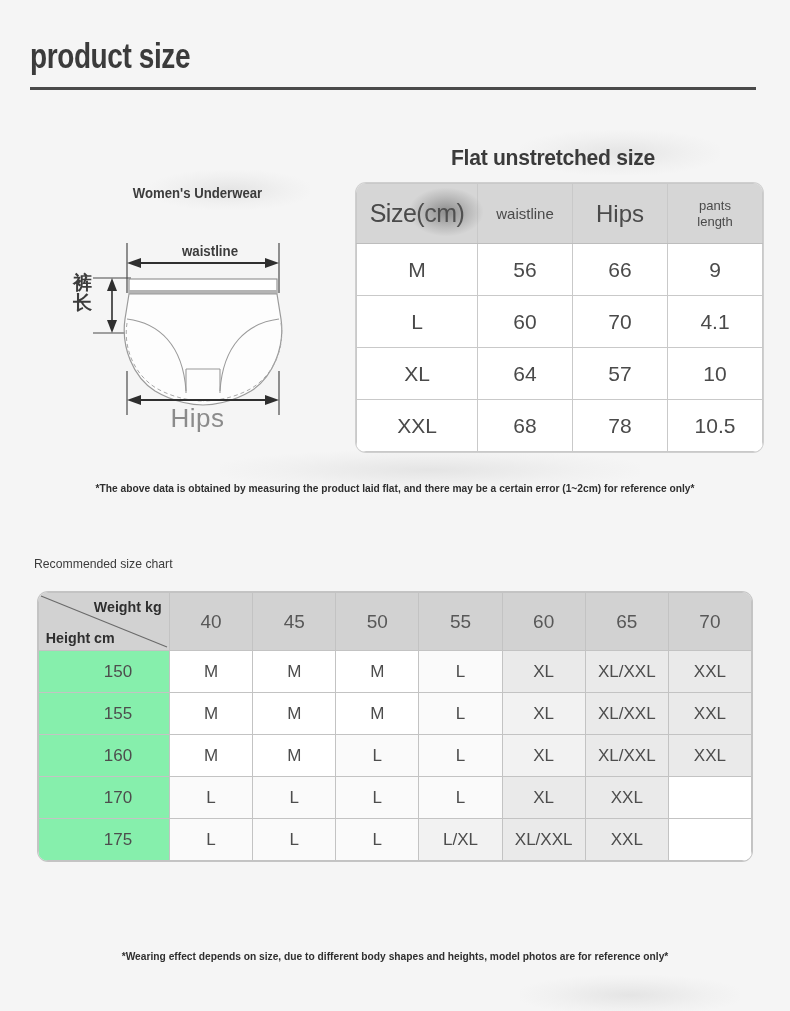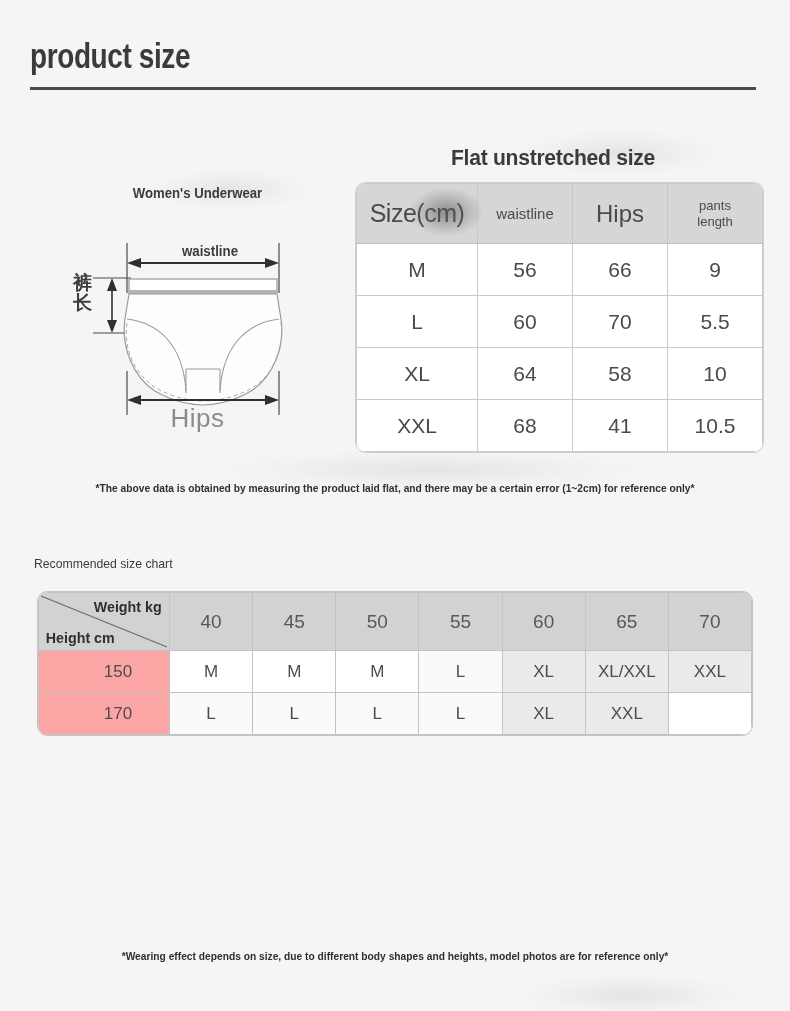--- a/index.html
+++ b/index.html
@@ -247,21 +247,21 @@
   .corner-height {
     position: absolute;
     left: 5px;
     bottom: 3px;
     font-size: 15px;
     font-weight: 700;
     color: #2f2f2f;
     transform: scaleX(0.95);
   }
   td.rowhead {
-    background: #fca5a5;
+    background: #86efac;
     font-size: 19px;
     color: #585858;
     width: 130px;
     padding-left: 29px;
   }
   td.s0 { background: #ffffff; }
   td.s1 { background: #fafafa; }
   td.s2 { background: #f2f2f2; }
   td.s3 { background: #eaeaea; }
   td.blank { background: #ffffff; }
@@ -361,32 +361,32 @@
         <tr>
           <td>M</td>
           <td>56</td>
           <td>66</td>
           <td>9</td>
         </tr>
         <tr>
           <td>L</td>
           <td>60</td>
           <td>70</td>
-          <td>5.5</td>
+          <td>4.1</td>
         </tr>
         <tr>
           <td>XL</td>
           <td>64</td>
-          <td>58</td>
+          <td>57</td>
           <td>10</td>
         </tr>
         <tr>
           <td>XXL</td>
           <td>68</td>
-          <td>41</td>
+          <td>78</td>
           <td>10.5</td>
         </tr>
       </tbody>
     </table>
   </div>
 </div>
 
 <div class="footnote footnote-1">*The above data is obtained by measuring the product laid flat, and there may be a certain error (1~2cm) for reference only*</div>
 
 <div class="rec-label">Recommended size chart</div>
@@ -418,26 +418,56 @@
         <td class="rowhead">150</td>
         <td class="s0">M</td>
         <td class="s0">M</td>
         <td class="s0">M</td>
         <td class="s1">L</td>
         <td class="s3">XL</td>
         <td class="s3">XL/XXL</td>
         <td class="s3">XXL</td>
       </tr>
       <tr>
+        <td class="rowhead">155</td>
+        <td class="s0">M</td>
+        <td class="s0">M</td>
+        <td class="s0">M</td>
+        <td class="s1">L</td>
+        <td class="s2">XL</td>
+        <td class="s3">XL/XXL</td>
+        <td class="s3">XXL</td>
+      </tr>
+      <tr>
+        <td class="rowhead">160</td>
+        <td class="s0">M</td>
+        <td class="s0">M</td>
+        <td class="s1">L</td>
+        <td class="s1">L</td>
+        <td class="s2">XL</td>
+        <td class="s3">XL/XXL</td>
+        <td class="s3">XXL</td>
+      </tr>
+      <tr>
         <td class="rowhead">170</td>
         <td class="s1">L</td>
         <td class="s1">L</td>
         <td class="s1">L</td>
         <td class="s1">L</td>
         <td class="s3">XL</td>
         <td class="s3">XXL</td>
         <td class="blank"></td>
       </tr>
+      <tr>
+        <td class="rowhead">175</td>
+        <td class="s1">L</td>
+        <td class="s1">L</td>
+        <td class="s1">L</td>
+        <td class="s2">L/XL</td>
+        <td class="s3">XL/XXL</td>
+        <td class="s3">XXL</td>
+        <td class="blank"></td>
+      </tr>
     </tbody>
   </table>
 </div>
 
 <div class="footnote footnote-2">*Wearing effect depends on size, due to different body shapes and heights, model photos are for reference only*</div>
 
 </body></html>

